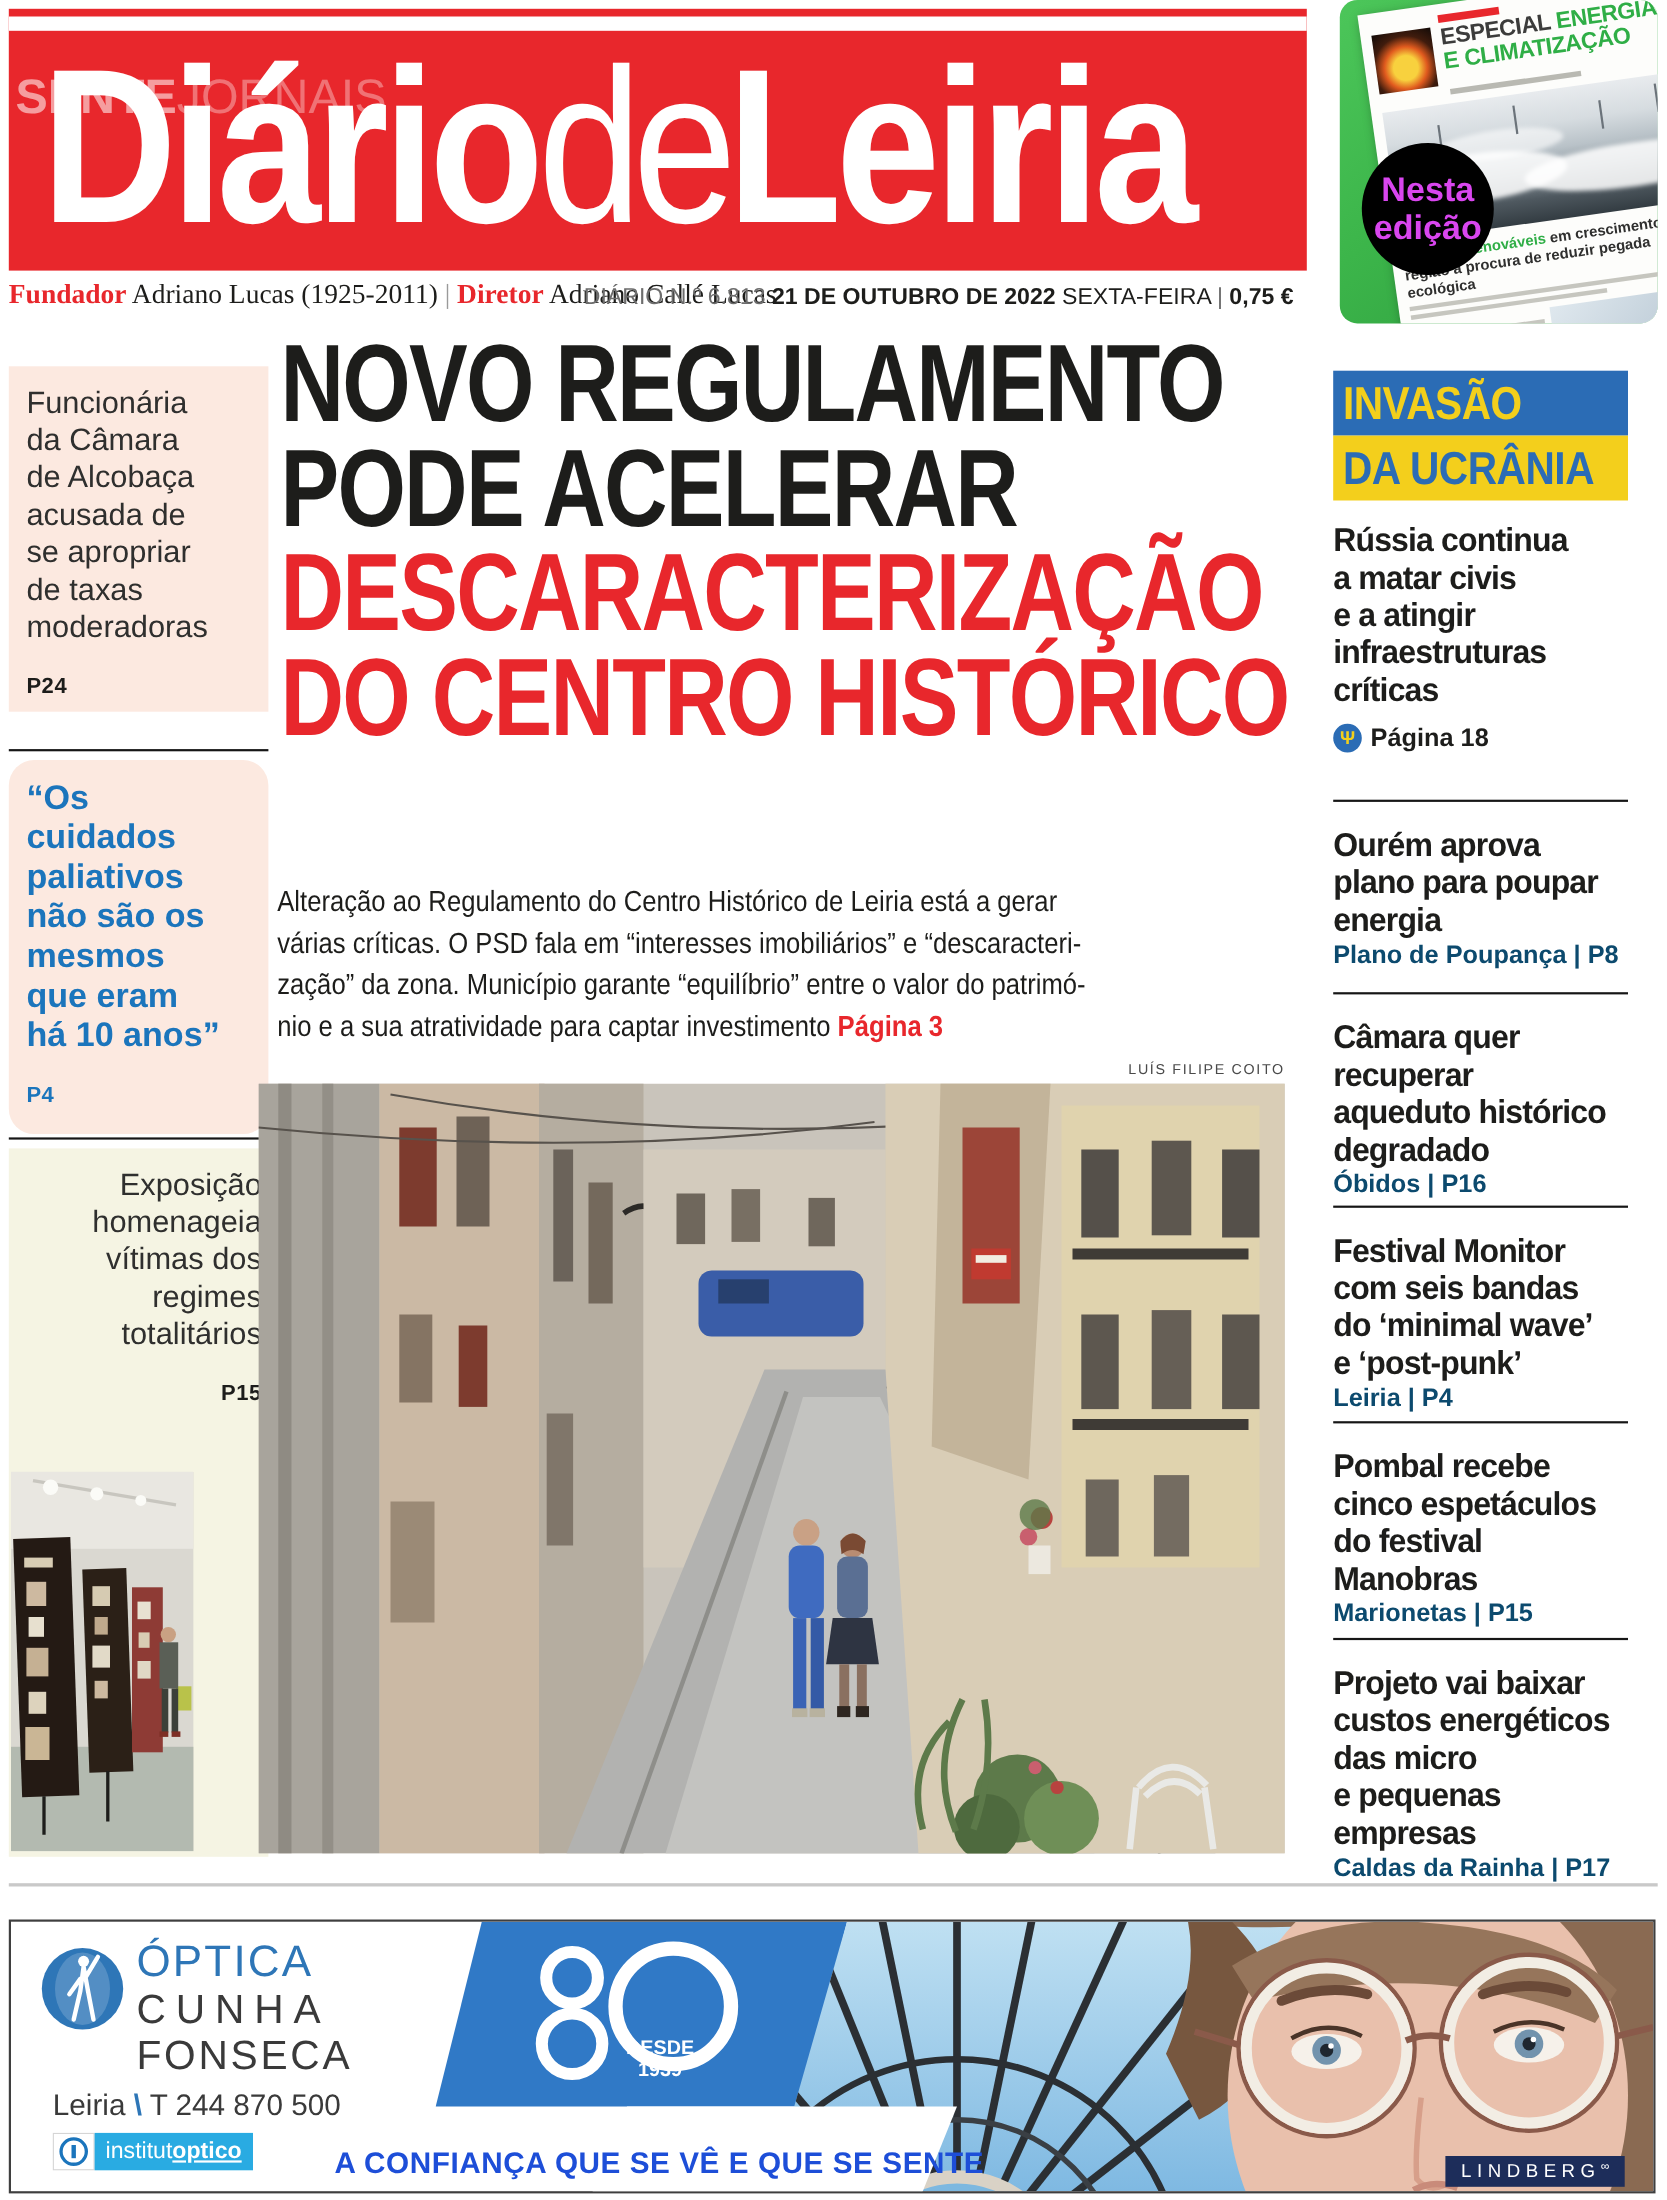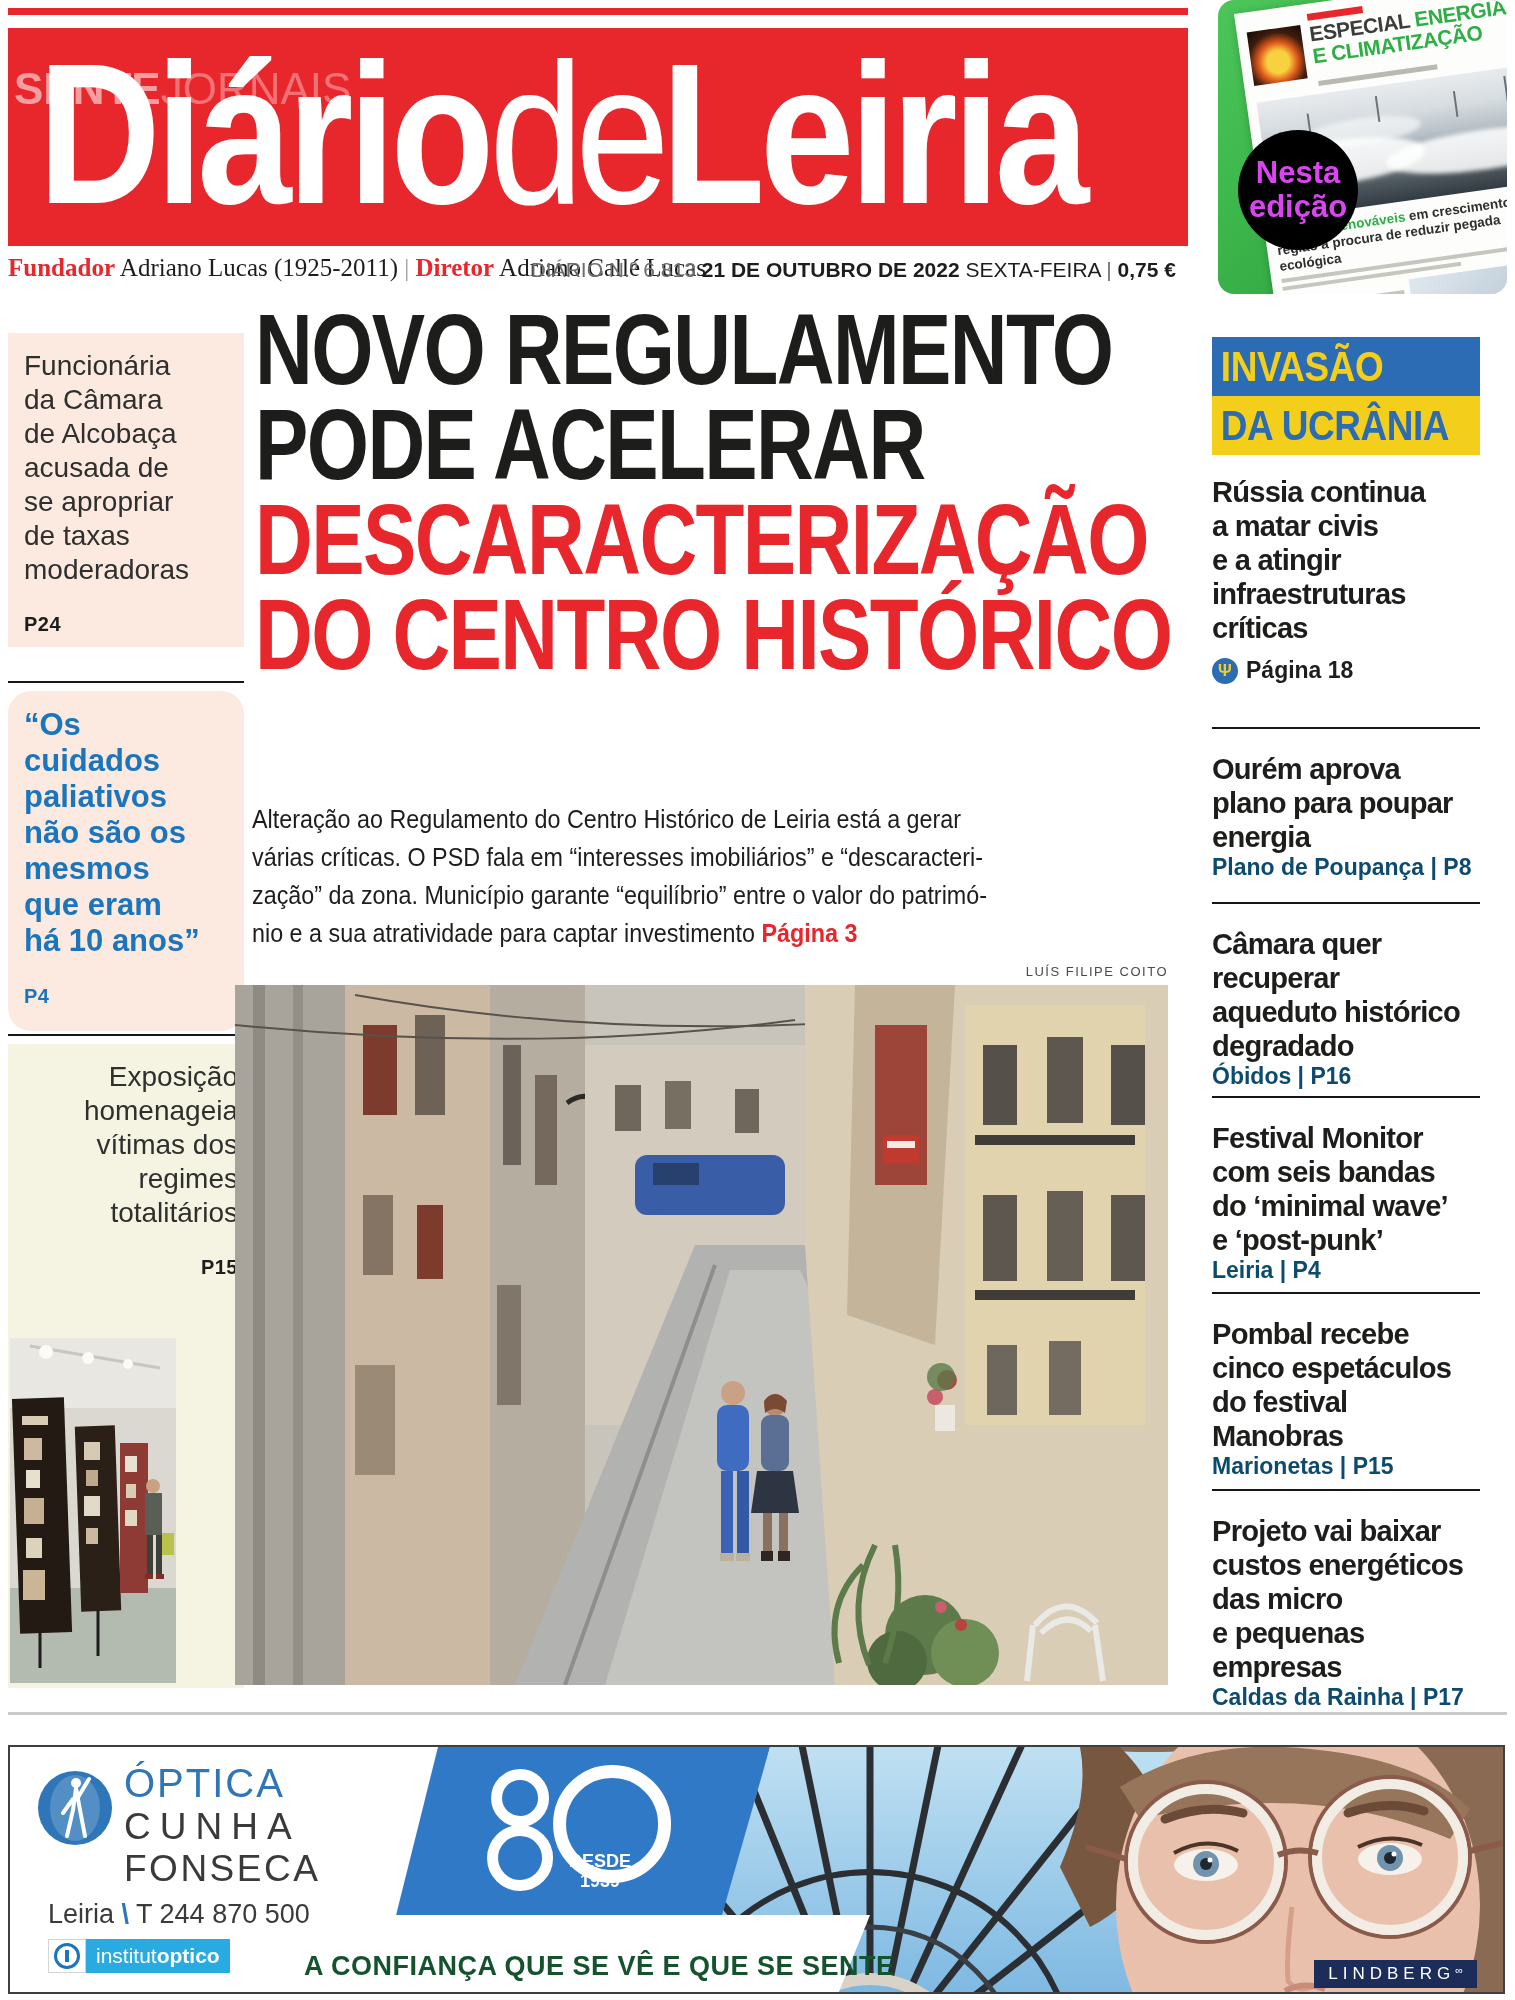--- a/index.html
+++ b/index.html
@@ -97,36 +97,36 @@
   .ad-brand .optica{font-size:40px;letter-spacing:2px;color:#2e76b7;font-weight:400;}
   .ad-brand .cunha{font-size:37px;letter-spacing:9px;color:#3a3a3a;margin-top:5px;}
   .ad-brand .fonseca{font-size:37px;letter-spacing:2.5px;color:#3a3a3a;margin-top:5px;}
   .ad-contact{position:absolute;left:38px;top:152px;font-size:27px;color:#3a3a3a;}
   .ad-contact .bs{color:#2e76b7;font-weight:700;}
   .ad-io{position:absolute;left:38px;top:192px;display:flex;align-items:stretch;height:34px;}
   .ad-io-icon{width:36px;background:#fff;border:1px solid #d5d5d5;display:flex;align-items:center;justify-content:center;}
   .ad-io-ring{width:20px;height:20px;border-radius:50%;border:3px solid #1b75bc;display:flex;align-items:center;justify-content:center;}
   .ad-io-bar{width:4px;height:12px;background:#1b75bc;}
   .ad-io-label{background:#29abe2;color:#fff;font-size:21px;line-height:34px;padding:0 10px;}
-  .ad-io-label .b{font-weight:700;}
+  .ad-io-label .b{font-weight:700;text-decoration:underline;}
   .ad-80{position:absolute;left:428px;top:0;width:332px;height:168px;background:#3079c6;
          transform:skewX(-14deg);transform-origin:0 0;}
   .ad-80 .unskew{position:absolute;inset:0;transform:skewX(14deg);}
   .ring{position:absolute;border-radius:50%;border-color:#fff;border-style:solid;}
   .eight-top{left:74px;top:22px;width:36px;height:36px;border-width:11px;}
   .eight-bot{left:70px;top:78px;width:44px;height:44px;border-width:11px;}
   .zero{left:136px;top:18px;width:92px;height:92px;border-width:13px;}
   .desde{position:absolute;left:128px;top:104px;width:110px;text-align:center;color:#fff;
          font-weight:700;font-size:18px;line-height:20px;}
   .ad-photo{position:absolute;left:690px;top:0;width:803px;height:245px;
             clip-path:polygon(70px 0,100% 0,100% 100%,0 100%);}
   .ad-wedge{position:absolute;left:560px;top:168px;width:300px;height:90px;background:#fff;
             transform:skewX(-22deg);transform-origin:0 0;}
   .ad-slogan{position:absolute;left:294px;top:204px;font-size:27px;font-weight:600;
-             letter-spacing:.5px;color:#14532d;}
+             letter-spacing:.5px;color:#1d4ed8;}
   .ad-lindberg{position:absolute;right:26px;bottom:4px;background:#1d2d5a;color:#fff;
                padding:4px 14px;font-size:17px;letter-spacing:5px;}
   .ad-lindberg .oo{font-size:11px;vertical-align:top;letter-spacing:0;}
 </style>
 </head>
 <body>
 
 <div id="canvas">
 
   <div class="abs masthead">

